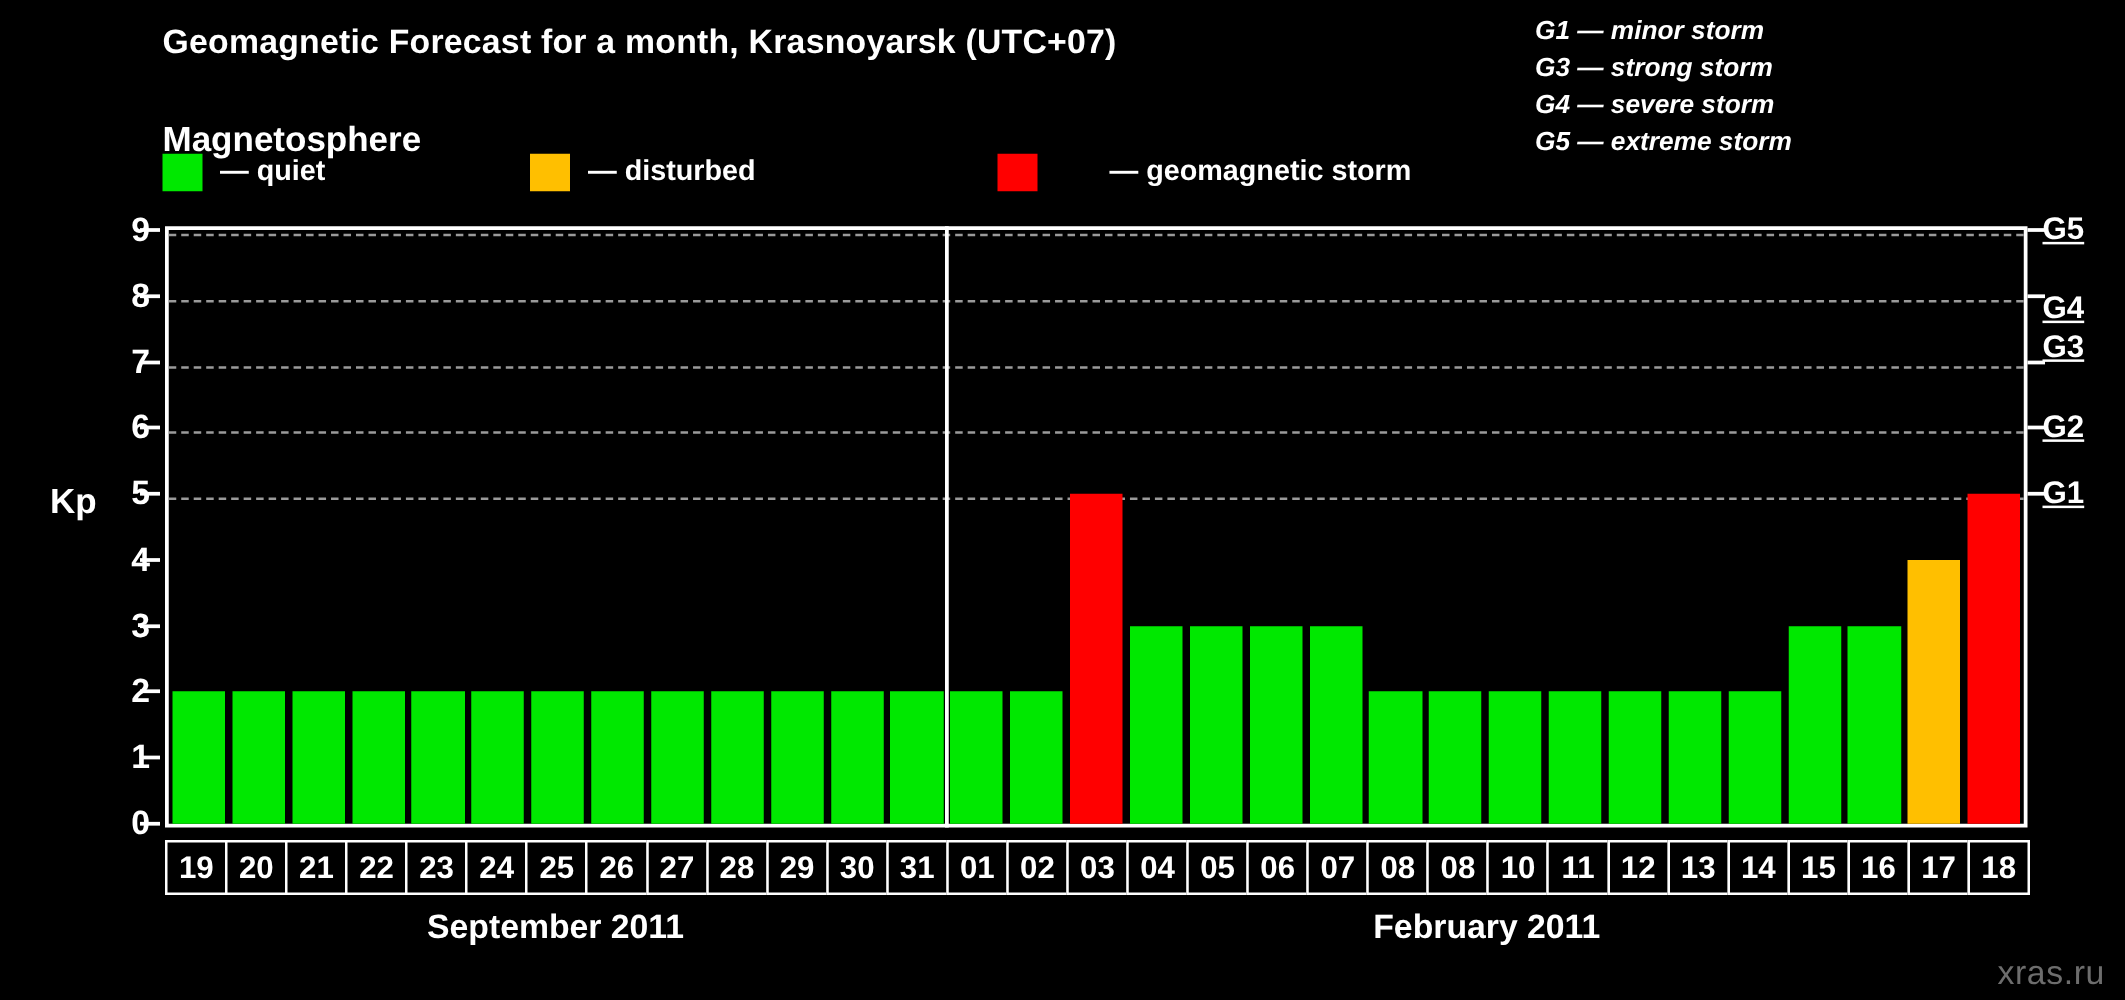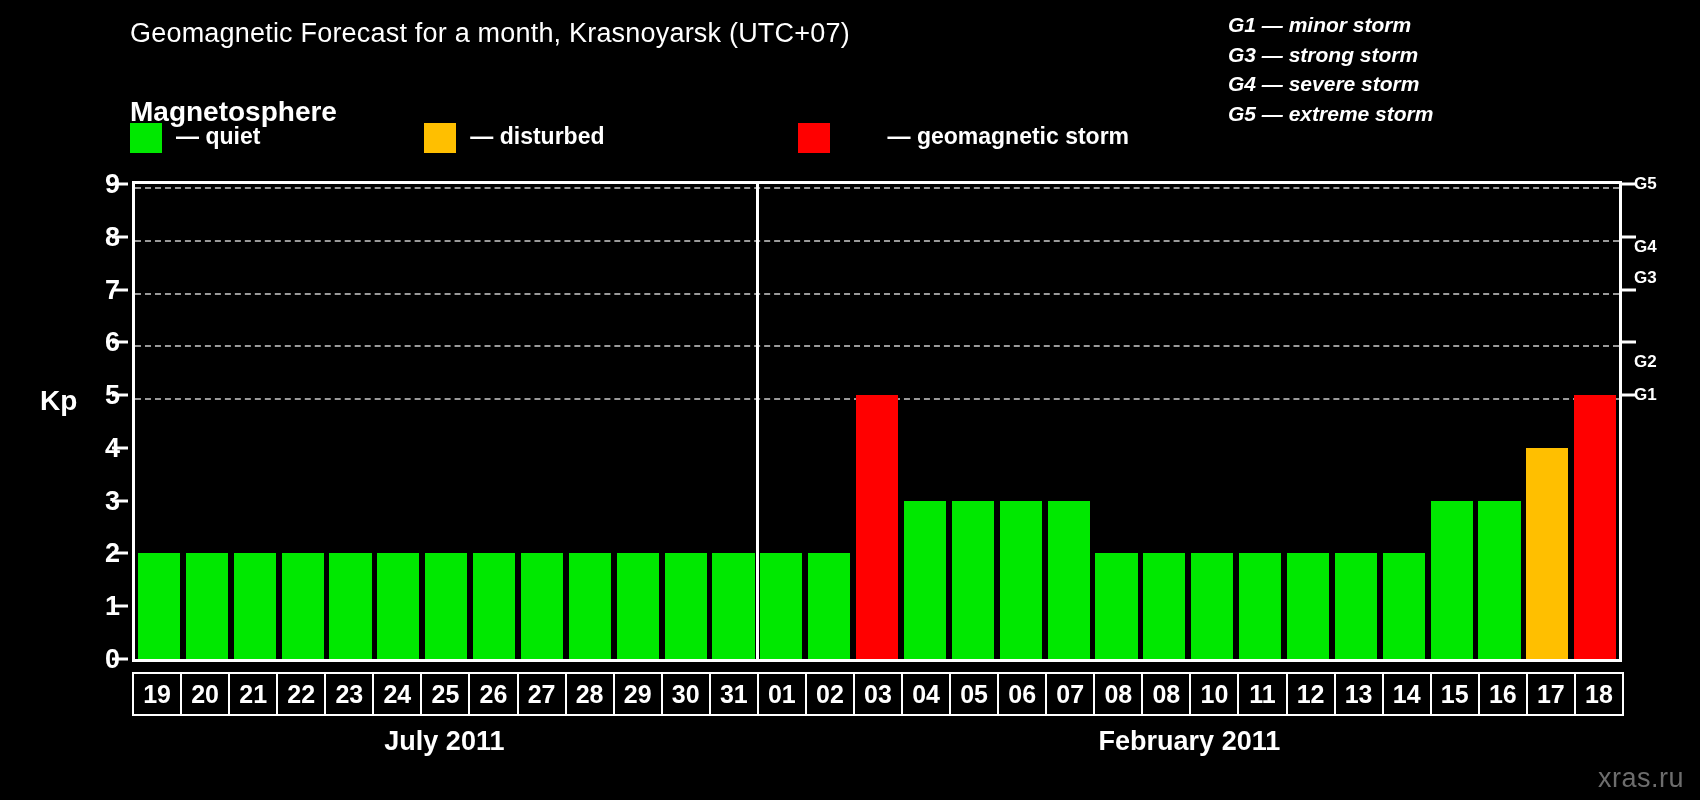--- a/index.html
+++ b/index.html
@@ -1,18 +1,18 @@
 <!DOCTYPE html>
 <html><head>
 <meta charset="utf-8">
 <style>
   html,body{margin:0;padding:0;background:#000;}
   body{width:1700px;height:800px;overflow:hidden;font-family:"Liberation Sans",sans-serif;color:#fff;position:relative;}
 
-  #title{position:absolute;left:130px;top:18px;font-size:27px;font-weight:normal;letter-spacing:.2px;white-space:nowrap;}
+  #title{position:absolute;left:130px;top:18px;font-size:27px;font-weight:bold;letter-spacing:.2px;white-space:nowrap;}
   #magnetosphere{position:absolute;left:130px;top:96px;font-size:28px;font-weight:bold;}
 
   #legend{position:absolute;left:130px;top:122px;display:flex;align-items:center;height:32px;}
   .lg-item{display:flex;}
   .lg-sw{width:32px;height:30px;display:inline-block;}
   .lg-txt{font-size:23px;font-weight:bold;margin-left:14px;white-space:nowrap;}
 
   #gscale{position:absolute;left:1228px;top:10px;font-style:italic;}
   .g-row{font-size:21px;font-weight:bold;line-height:29.5px;white-space:nowrap;}
 
@@ -24,21 +24,21 @@
   .bar-cell{flex:1 1 0;height:100%;display:flex;align-items:flex-end;justify-content:center;position:relative;}
   .bar{width:88%;}
   .month-div{position:absolute;top:-3px;bottom:-3px;width:3px;background:#fff;}
 
   #ylabels{position:absolute;left:60px;top:181px;width:60px;height:481px;}
   .ytick{position:absolute;right:0;transform:translateY(-50%);font-size:27px;font-weight:bold;text-align:right;width:100%;}
   .ytickmark{position:absolute;left:112px;width:16px;height:0;border-top:3px solid #fff;transform:translateY(-50%);}
   #kplabel{position:absolute;left:40px;top:385px;font-size:28px;font-weight:bold;}
 
   #glabels{position:absolute;left:1634px;top:181px;width:60px;height:481px;}
-  .gtick{position:absolute;left:0;transform:translateY(-50%);font-size:17px;font-weight:bold;white-space:nowrap;}
+  .gtick{position:absolute;left:0;transform:translateY(-50%);font-size:25px;font-weight:bold;white-space:nowrap;text-decoration:underline;}
   .gtickmark{position:absolute;left:1622px;width:14px;height:0;border-top:3px solid #fff;transform:translateY(-50%);}
 
   #daybar{position:absolute;left:132px;top:672px;width:1490px;height:44px;display:flex;}
   .day-cell{flex:1 1 0;border:2px solid #fff;box-sizing:border-box;margin-right:-2px;
             display:flex;align-items:center;justify-content:center;
             font-size:25px;font-weight:bold;background:#000;}
 
   .month-name{position:absolute;top:726px;font-size:27px;font-weight:bold;text-align:center;}
 
   #watermark{position:absolute;right:16px;bottom:6px;font-size:27px;color:#6d6d6d;letter-spacing:.5px;}
@@ -78,21 +78,21 @@
     <div class="ytick" style="top: 161.333px;">6</div>
     <div class="ytick" style="top: 214.111px;">5</div>
     <div class="ytick" style="top: 266.889px;">4</div>
     <div class="ytick" style="top: 319.667px;">3</div>
     <div class="ytick" style="top: 372.444px;">2</div>
     <div class="ytick" style="top: 425.222px;">1</div>
     <div class="ytick" style="top: 478px;">0</div>
   </div>
 <div id="glabels">
     <div class="gtick" style="top: 214.111px;">G1</div>
-    <div class="gtick" style="top: 161.333px; margin-top: 20px;">G2</div>
+    <div class="gtick" style="top: 161.333px;">G2</div>
     <div class="gtick" style="top: 97px;">G3</div>
     <div class="gtick" style="top: 55.7778px; margin-top: 10px;">G4</div>
     <div class="gtick" style="top: 3px;">G5</div>
   </div>
 
 <div id="plot">
     <div class="grid-line" style="top: 3px;"></div>
     <div class="grid-line" style="top: 55.7778px;"></div>
     <div class="grid-line" style="top: 108.556px;"></div>
     <div class="grid-line" style="top: 161.333px;"></div>
@@ -238,14 +238,14 @@
 <div class="ytickmark" style="top: 447.889px;"></div>
 <div class="ytickmark" style="top: 500.667px;"></div>
 <div class="ytickmark" style="top: 553.444px;"></div>
 <div class="ytickmark" style="top: 606.222px;"></div>
 <div class="ytickmark" style="top: 659px;"></div>
 <div class="gtickmark" style="top: 395.111px;"></div>
 <div class="gtickmark" style="top: 342.333px;"></div>
 <div class="gtickmark" style="top: 289.556px;"></div>
 <div class="gtickmark" style="top: 236.778px;"></div>
 <div class="gtickmark" style="top: 184px;"></div>
-<div class="month-name" style="left: 294.419px; width: 300px;">July 2011</div>
+<div class="month-name" style="left: 294.419px; width: 300px;">September 2011</div>
 <div class="month-name" style="left: 1039.42px; width: 300px;">February 2011</div>
 
 </body></html>

